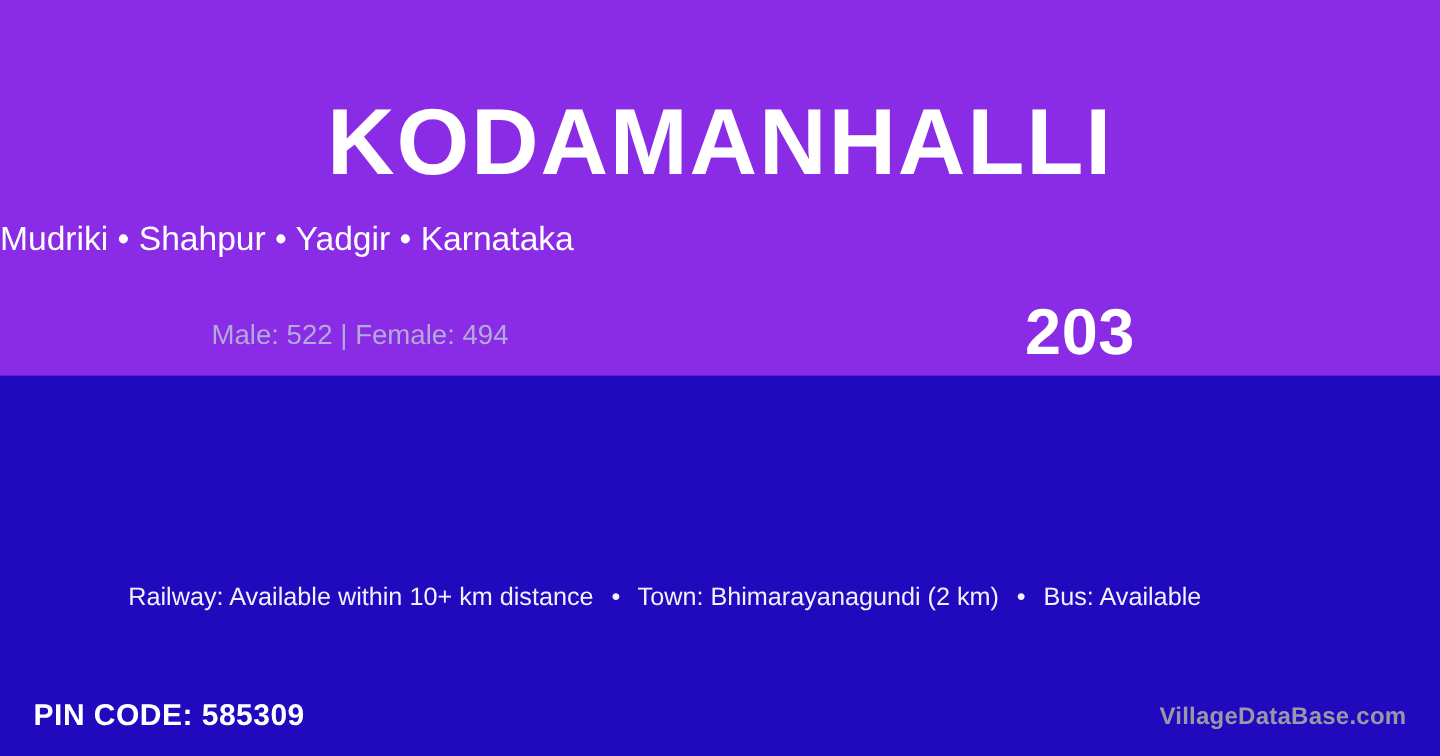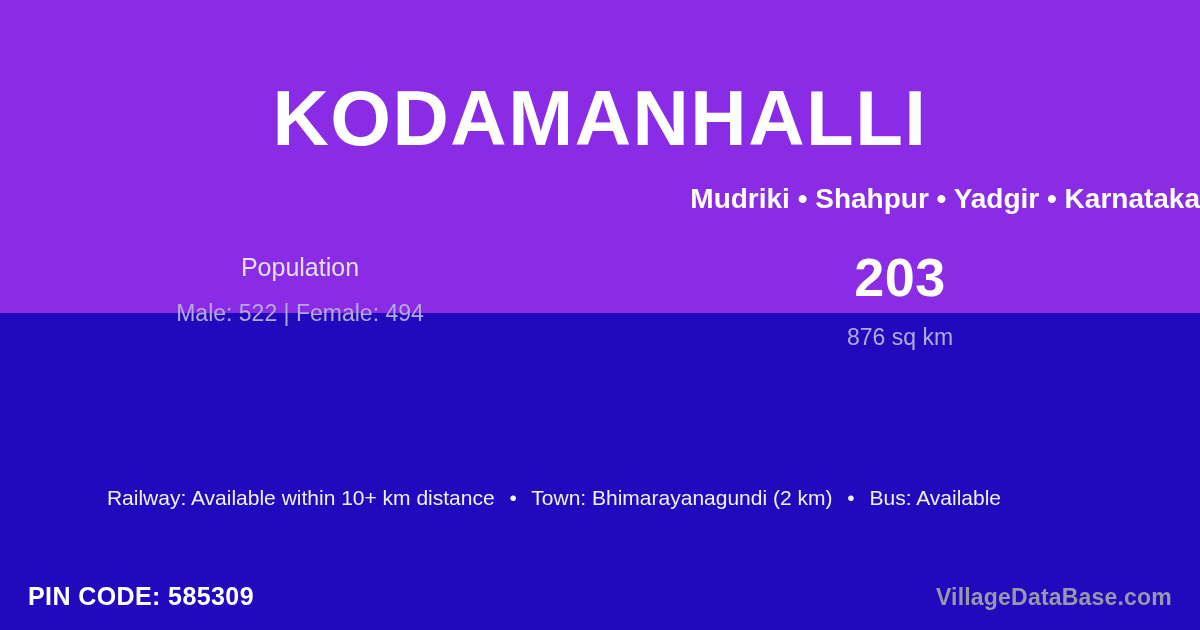--- a/index.html
+++ b/index.html
@@ -26,24 +26,24 @@
     color:#ffffff;
     font-size:78px;
     font-weight:bold;
     letter-spacing:1.5px;
     line-height:76px;
     white-space:nowrap;
   }
   #breadcrumb {
     position:absolute;
     left:0; top:182px; width:1200px;
-    text-align:right;
+    text-align:left;
     color:#ffffff;
     font-size:28px;
-    font-weight:bold;
+    font-weight:normal;
     line-height:34px;
     white-space:nowrap;
   }
 
   
   #stats {
     position:absolute;
     left:0; top:248px; width:1200px; height:140px;
     display:flex;
   }
@@ -105,47 +105,45 @@
     font-size:25px;
     font-weight:bold;
     letter-spacing:0.4px;
     line-height:30px;
     white-space:nowrap;
   }
   #brand {
     position:absolute;
     right:28px; top:14px;
     color:#9a98a8;
-    font-size:23px;
+    font-size:20px;
     font-weight:bold;
     letter-spacing:0.2px;
     line-height:30px;
     white-space:nowrap;
   }
 </style>
 </head>
 <body>
 
 <div id="card">
 
   <div id="hero">
     <div id="village-title">KODAMANHALLI</div>
     <div id="breadcrumb">Mudriki • Shahpur • Yadgir • Karnataka</div>
   </div>
 
   <div id="stats">
 
     <div class="stat">
-      <span class="stat-label">Population</span>
       <span class="stat-sub">Male: 522 | Female: 494</span>
     </div>
 
     <div class="stat">
       <span class="stat-value">203</span>
-      <span class="stat-sub">876 sq km</span>
     </div>
 
 
   </div>
 
   <div id="amenities">
     <span>Railway: Available within 10+ km distance</span>
     <span class="sep">•</span>
     <span>Town: Bhimarayanagundi (2 km)</span>
     <span class="sep">•</span>

